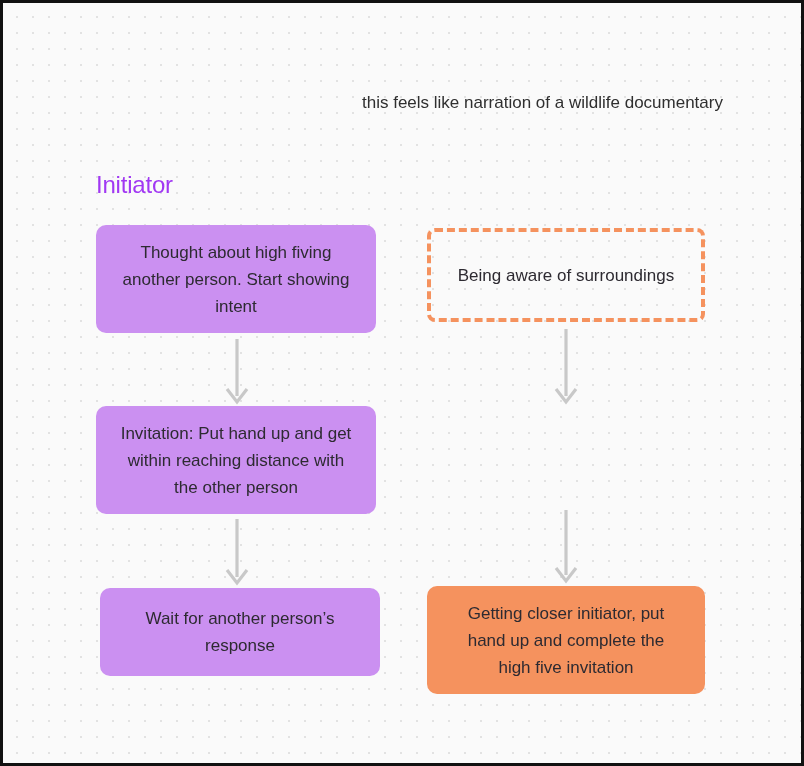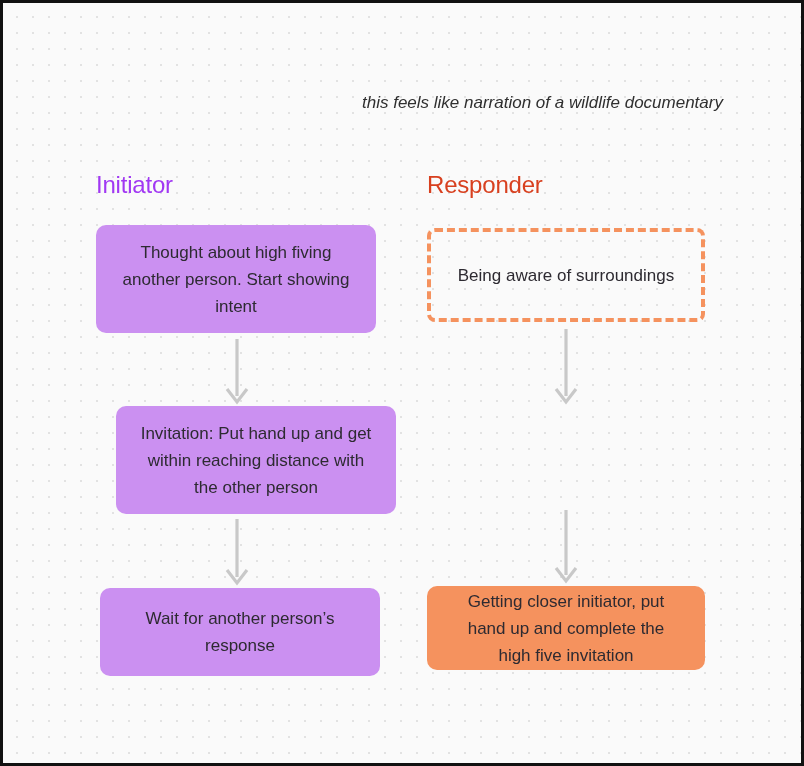--- a/index.html
+++ b/index.html
@@ -26,21 +26,20 @@
     font-weight: 600;
     letter-spacing: -0.5px;
     color: #2e2e2e;
   }
 
   .subtitle {
     position: absolute;
     left: 359px;
     top: 90px;
     font-size: 17px;
-    font-style: italic;
     color: #2f2f2f;
   }
 
   .col-header {
     position: absolute;
     top: 168px;
     font-size: 24px;
     font-weight: normal;
     letter-spacing: -0.2px;
   }
@@ -63,41 +62,40 @@
   .node.solid-orange { background: #f5925e; }
   .node.dashed-orange {
     background: transparent;
     border: 4px dashed #f5925e;
     border-radius: 8px;
   }
 
   
   .n-i1 { left: 93px;  top: 222px; width: 280px; height: 108px; }
   .n-r1 { left: 424px; top: 225px; width: 278px; height: 94px;  }
-  .n-i2 { left: 93px;  top: 403px; width: 280px; height: 108px; margin-left: 20px; }
+  .n-i2 { left: 93px;  top: 403px; width: 280px; height: 108px; }
   .n-r2 { left: 424px; top: 405px; width: 278px; height: 96px;  }
   .n-i3 { left: 97px;  top: 585px; width: 280px; height: 88px;  }
-  .n-r3 { left: 424px; top: 583px; width: 278px; height: 84px; }
+  .n-r3 { left: 424px; top: 583px; width: 278px; height: 108px; }
 
   .connectors {
     position: absolute;
     left: 0; top: 0;
     width: 804px; height: 766px;
     pointer-events: none;
   }
 </style>
 </head>
 <body>
 
 <div class="frame">
 
   <div class="subtitle">this feels like narration of a wildlife documentary</div>
 
   <div class="col-header initiator">Initiator</div>
-  <div class="col-header responder">Responder</div>
 
   <div class="node solid-purple n-i1">
     <span>Thought about high fiving another person. Start showing intent</span>
   </div>
   <div class="node dashed-orange n-r1">
     <span>Being aware of surroundings</span>
   </div>
 
   <div class="node solid-purple n-i2">
     <span>Invitation: Put hand up and get within reaching distance with the other person</span>

